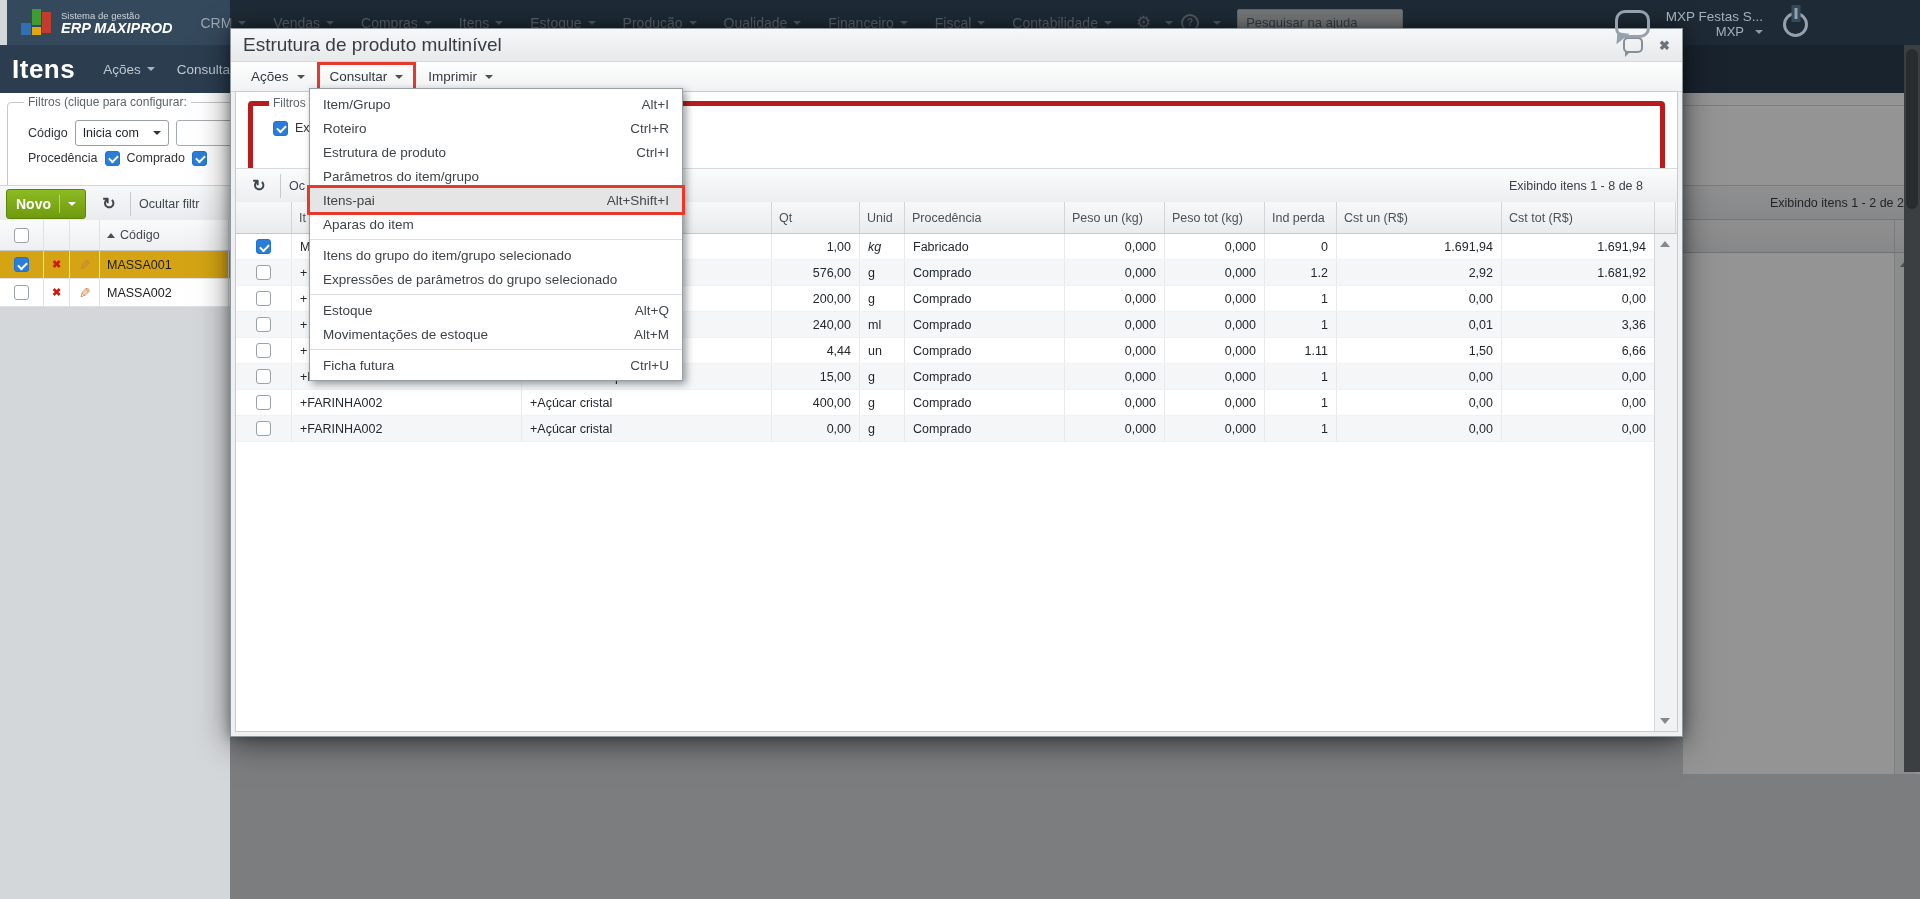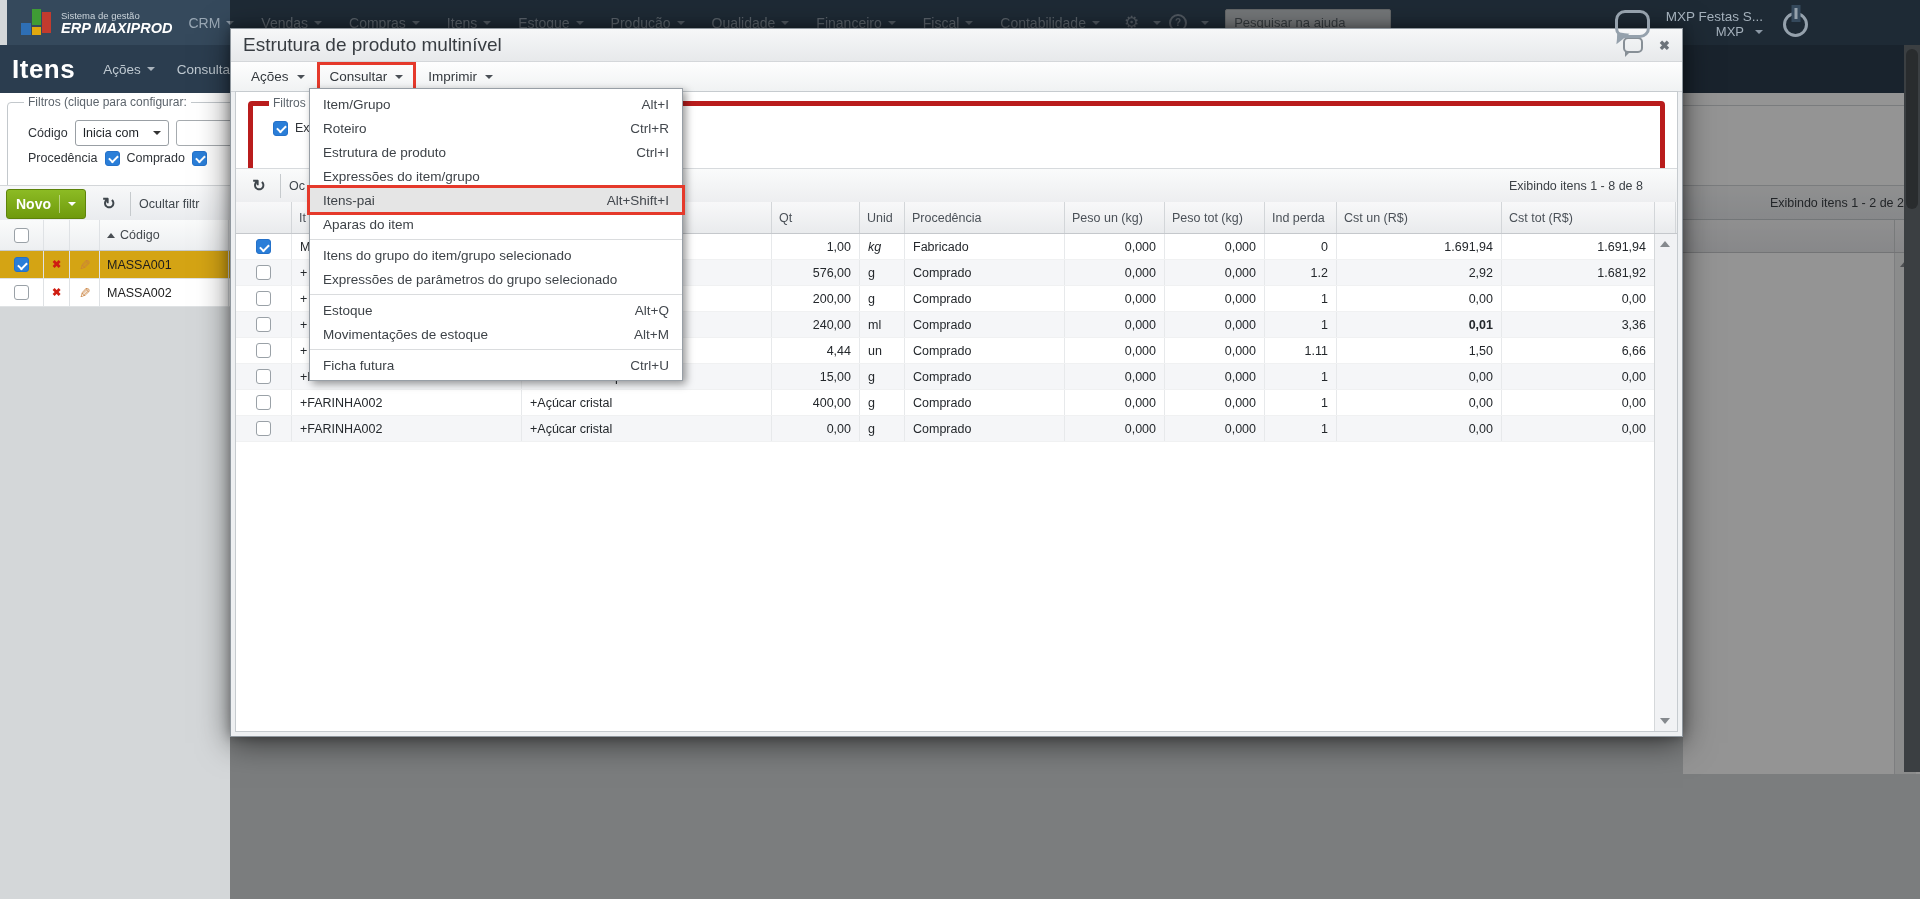--- a/index.html
+++ b/index.html
@@ -10,21 +10,21 @@
           display:flex;align-items:center}
   .logo{display:flex;align-items:center;gap:9px;padding-left:14px;flex:none;cursor:pointer}
   .logo-sq{position:relative;width:31px;height:28px}
   .logo-sq i{position:absolute;display:block}
   .sq-b{left:0;bottom:2px;width:10px;height:12px;background:#2e6fb5}
   .sq-g{left:11px;top:0;width:9px;height:16px;background:#3f9c35}
   .sq-y{left:11px;bottom:2px;width:9px;height:8px;background:#e0a80f}
   .sq-r{left:21px;top:3px;width:9px;height:21px;background:#c23b2e}
   .logo-t1{font-size:9.5px;color:#ccd5dc;line-height:11px}
   .logo-t2{font-size:14.5px;color:#fff;font-weight:bold;font-style:italic;line-height:15px}
-  .nav-menus{display:flex;align-items:center;gap:27px;margin-left:16px;color:#9aa8b5;font-size:14px}
+  .nav-menus{display:flex;align-items:center;gap:27px;margin-left:28px;color:#9aa8b5;font-size:14px}
   .nav-item{display:flex;align-items:center;cursor:pointer;white-space:nowrap}
   .ct{width:0;height:0;border-left:4px solid transparent;border-right:4px solid transparent;
       border-top:4px solid #8b98a5;margin-left:6px}
   .nav-tools{display:flex;align-items:center;gap:8px;margin-left:24px}
   .gear{color:#8b98a5;font-size:17px;line-height:17px}
   .helpring{width:14px;height:14px;border:2px solid #8b98a5;border-radius:50%;color:#8b98a5;
             font-size:10px;display:flex;align-items:center;justify-content:center;font-weight:bold}
   .searchbox{width:148px;height:25px;background:#c9cdd0;border:1px solid #aeb3b6;border-radius:2px;
              font-size:13px;color:#7f1d1d;padding:0 8px;font-family:inherit;margin-left:8px}
   .searchbox::placeholder{color:#5d666d;opacity:1}
@@ -441,21 +441,21 @@
               <div class="cb"></div>
             </div>
             <div class="gcell" style="width: 230px;">+</div>
             <div class="gcell" style="width: 250px;"></div>
             <div class="gcell num" style="width: 88px;">240,00</div>
             <div class="gcell" style="width: 45px;">ml</div>
             <div class="gcell" style="width: 160px;">Comprado</div>
             <div class="gcell num" style="width: 100px;">0,000</div>
             <div class="gcell num" style="width: 100px;">0,000</div>
             <div class="gcell num" style="width: 72px;">1</div>
-            <div class="gcell num" style="width: 165px; font-weight: bold;">0,01</div>
+            <div class="gcell num" style="width: 165px;">0,01</div>
             <div class="gcell num" style="width: 153px;">3,36</div>
           </div>
           <div class="g-row">
             <div class="gcell ck" style="width: 56px;">
               <div class="cb"></div>
             </div>
             <div class="gcell" style="width: 230px;">+</div>
             <div class="gcell" style="width: 250px;"></div>
             <div class="gcell num" style="width: 88px;">4,44</div>
             <div class="gcell" style="width: 45px;">un</div>
@@ -526,21 +526,21 @@
       </div>
       <div class="dd-item">
         <div>Roteiro</div>
         <div class="sc">Ctrl+R</div>
       </div>
       <div class="dd-item">
         <div>Estrutura de produto</div>
         <div class="sc">Ctrl+I</div>
       </div>
       <div class="dd-item">
-        <div>Expressões do item/grupo</div>
+        <div>Parâmetros do item/grupo</div>
         <div class="sc"></div>
       </div>
       <div class="dd-item hl">
         <div>Itens-pai</div>
         <div class="sc">Alt+Shift+I</div>
       </div>
       <div class="dd-item">
         <div>Aparas do item</div>
         <div class="sc"></div>
       </div>

